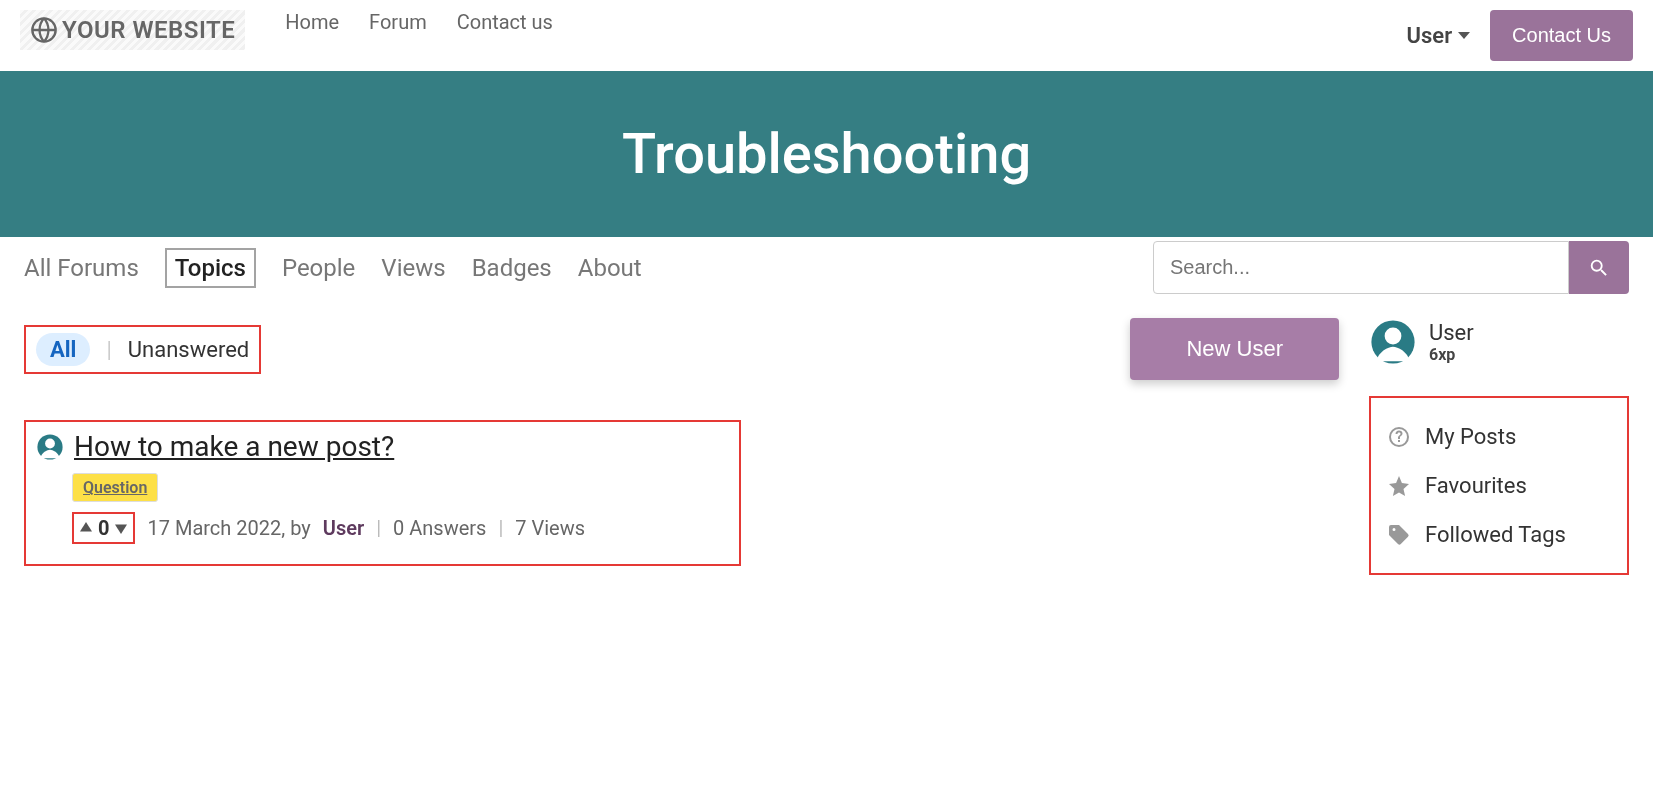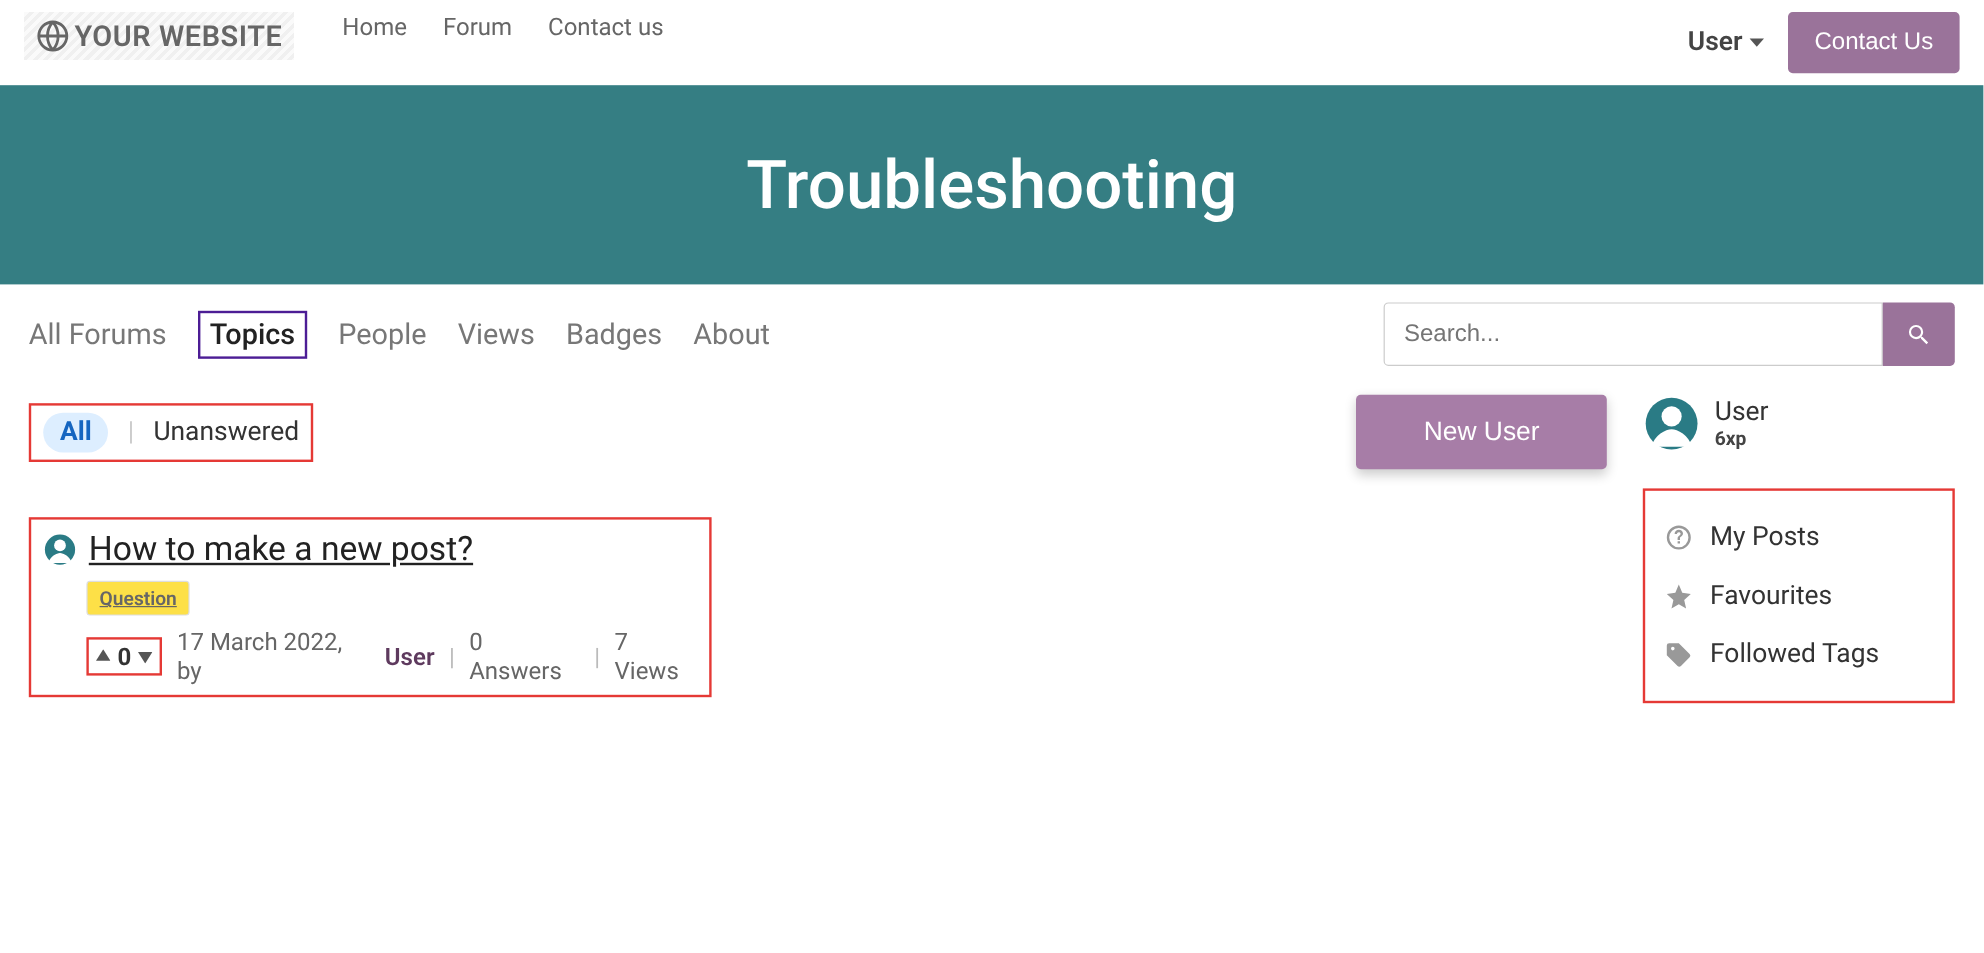--- a/index.html
+++ b/index.html
@@ -14,44 +14,44 @@
 .topnav a { color: #666; text-decoration: none; font-size: 20px; }
 .user-menu { display: flex; align-items: center; gap: 20px; }
 .user-menu .username { font-size: 22px; font-weight: 600; color: #444; display: flex; align-items: center; gap: 6px; }
 .btn-purple { background: #9a739a; color: #fff; border: none; border-radius: 4px; padding: 14px 22px; font-size: 20px; cursor: pointer; }
 
 
 .banner { background: #357e83; color: #fff; text-align: center; padding: 50px 0; }
 .banner h1 { font-size: 56px; font-weight: 500; }
 
 
-.subnav { display: flex; align-items: center; padding: 4px 24px; gap: 22px; margin-top: 11px; }
+.subnav { display: flex; align-items: center; padding: 4px 24px; gap: 22px; }
 .subnav .links { display: flex; gap: 26px; flex: 1; align-items: center; }
 .subnav .links a { color: #777; text-decoration: none; font-size: 24px; }
-.subnav .links a.active { color: #222; font-weight: 500; border: 2px solid #4c1d95; padding: 4px 8px; }
+.subnav .links a.active { color: #222; font-weight: 500; border: 2px solid #a3a3a3; padding: 4px 8px; }
 .search-wrap { display: flex; }
 .search-wrap input { width: 416px; padding: 14px 16px; font-size: 20px; border: 1px solid #ccc; border-radius: 4px 0 0 4px; outline: none; }
 .search-btn { width: 60px; background: #9a739a; border: none; border-radius: 0 4px 4px 0; cursor: pointer; display: flex; align-items: center; justify-content: center; }
 .search-btn svg { width: 22px; height: 22px; fill: #fff; }
 
 
 .main { display: flex; padding: 20px 24px; gap: 30px; align-items: flex-start; }
 .content { flex: 1; }
 .sidebar { width: 260px; }
 
 
 .filters-row { display: flex; align-items: center; justify-content: space-between; margin-bottom: 40px; }
 .filters { display: inline-flex; align-items: center; gap: 16px; border: 2px solid #e53935; padding: 6px 10px; }
 .pill { background: #def; color: #1565c0; font-weight: 700; font-size: 22px; padding: 4px 14px; border-radius: 20px; }
 .filters .sep { color: #ccc; font-size: 22px; }
 .filters .filter-link { font-size: 22px; color: #333; }
 .new-post-btn { background: #a77da7; color: #fff; border: none; border-radius: 4px; padding: 18px 56px; font-size: 22px; cursor: pointer; box-shadow: 0 4px 10px rgba(0,0,0,0.2); }
 
 
-.post-box { border: 2px solid #e53935; padding: 8px 10px 8px; display: inline-block; width: 569px; }
+.post-box { border: 2px solid #e53935; padding: 8px 10px 20px; display: inline-block; width: 717px; }
 .post-title-row { display: flex; align-items: center; gap: 10px; }
 .avatar-sm { width: 28px; height: 28px; }
 .post-title { font-size: 28px; color: #222; font-weight: 400; }
 .post-tag { display: inline-block; background: #fde047; border: 1px solid #ddd; border-radius: 3px; padding: 4px 10px; font-size: 16px; color: #666; font-weight: 600; margin: 10px 0 10px 36px; text-decoration: underline; }
 .post-meta { display: flex; align-items: center; gap: 12px; margin-left: 36px; font-size: 20px; color: #666; }
 .vote-box { display: inline-flex; align-items: center; gap: 6px; border: 2px solid #e53935; padding: 2px 6px; }
 .vote-box svg { width: 12px; height: 12px; }
 .vote-count { font-weight: 700; color: #333; }
 .meta-sep { color: #bbb; }
 .post-meta .author { color: #5e3a5e; font-weight: 600; }

